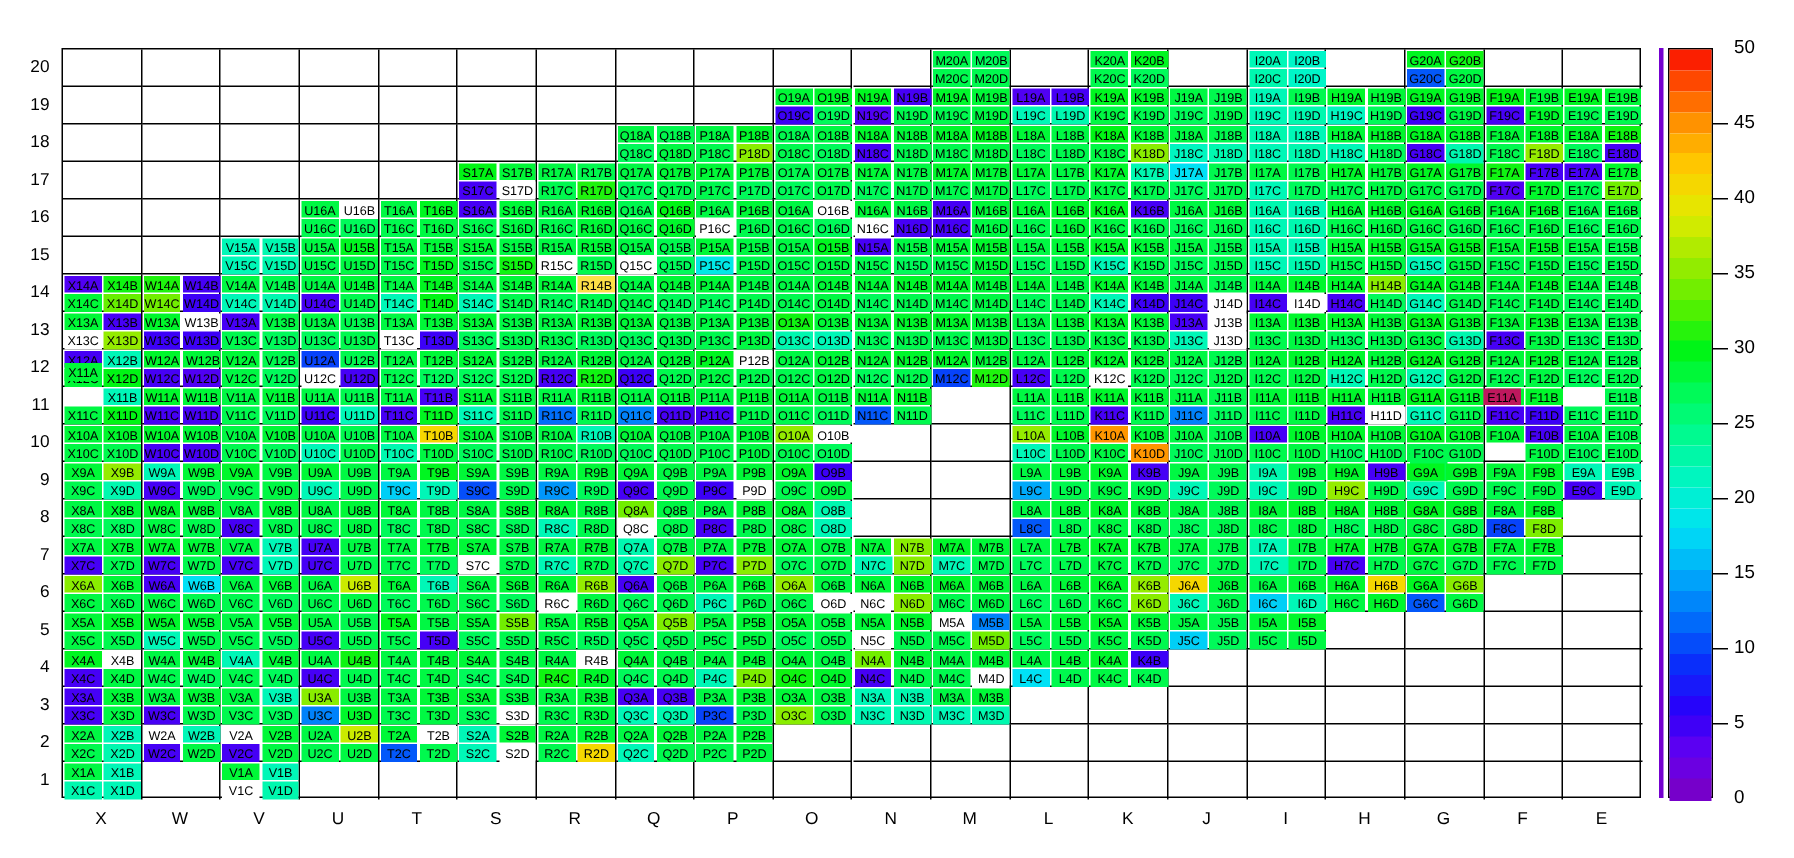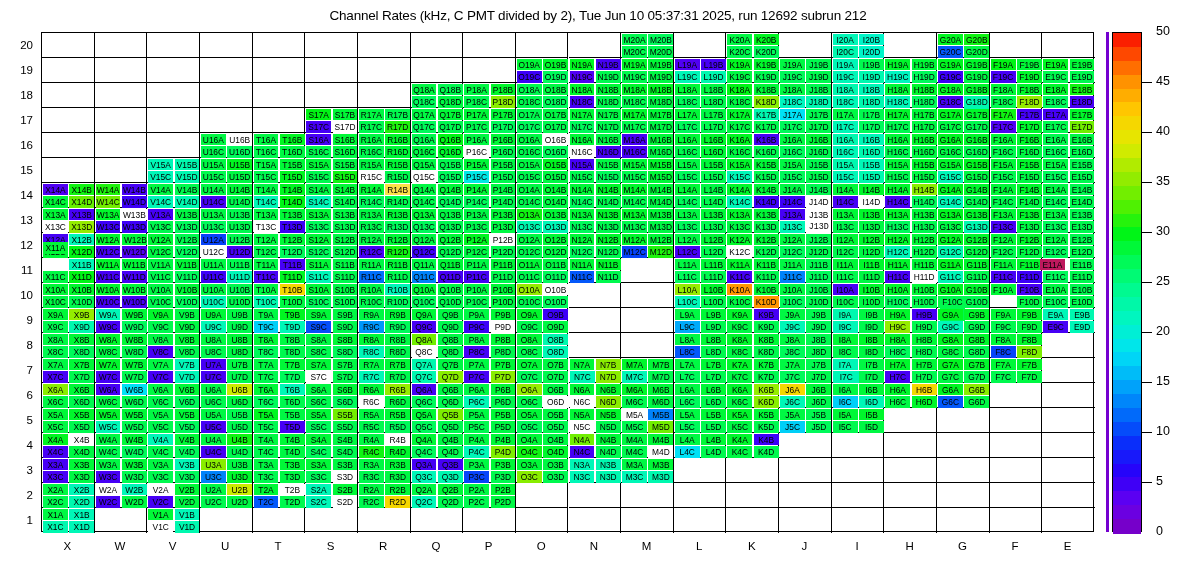--- a/index.html
+++ b/index.html
@@ -41,21 +41,20 @@
           border-top:1.4px solid #000;}
   .cbnum{position:absolute;left:44px;font-size:12.5px;line-height:12px;}
   
   #cbedge{position:absolute;left:1106px;top:32px;width:3px;height:500px;}
 </style>
 </head>
 <body>
 
 <div id="root">
 
-  <div id="title">Channel Rates (kHz, C PMT divided by 2), Tue Jun 10 05:37:31 2025, run 12692 subrun 212</div>
 
   <div id="yaxis">
       <div class="ylab" style="top: 481.5px;">1</div>
       <div class="ylab" style="top: 456.5px;">2</div>
       <div class="ylab" style="top: 431.5px;">3</div>
       <div class="ylab" style="top: 406.5px;">4</div>
       <div class="ylab" style="top: 381.5px;">5</div>
       <div class="ylab" style="top: 356.5px;">6</div>
       <div class="ylab" style="top: 331.5px;">7</div>
       <div class="ylab" style="top: 306.5px;">8</div>
@@ -919,21 +918,21 @@
         <div class="quad" style="left: 659.125px; top: 175.5px; width: 24.825px; height: 11.5px; background: rgb(0, 248, 55);">L13B</div>
         <div class="quad" style="left: 632.8px; top: 188px; width: 24.825px; height: 11.5px; background: rgb(0, 250, 90);">L13C</div>
         <div class="quad" style="left: 659.125px; top: 188px; width: 24.825px; height: 11.5px; background: rgb(0, 249, 78);">L13D</div>
         <div class="quad" style="left: 685.45px; top: 175.5px; width: 24.825px; height: 11.5px; background: rgb(0, 247, 43);">K13A</div>
         <div class="quad" style="left: 711.775px; top: 175.5px; width: 24.825px; height: 11.5px; background: rgb(0, 248, 55);">K13B</div>
         <div class="quad" style="left: 685.45px; top: 188px; width: 24.825px; height: 11.5px; background: rgb(0, 248, 67);">K13C</div>
         <div class="quad" style="left: 711.775px; top: 188px; width: 24.825px; height: 11.5px; background: rgb(0, 249, 78);">K13D</div>
         <div class="quad" style="left: 738.1px; top: 175.5px; width: 24.825px; height: 11.5px; background: rgb(70, 0, 245);">J13A</div>
         <div class="quad" style="left: 764.425px; top: 175.5px; width: 24.825px; height: 11.5px; background: rgb(255, 255, 255);">J13B</div>
         <div class="quad" style="left: 738.1px; top: 188px; width: 24.825px; height: 11.5px; background: rgb(0, 247, 183);">J13C</div>
-        <div class="quad" style="left: 764.425px; top: 188px; width: 24.825px; height: 11.5px; background: rgb(255, 255, 255); font-family: Liberation Mono, monospace;">J13D</div>
+        <div class="quad" style="left: 764.425px; top: 188px; width: 24.825px; height: 11.5px; background: rgb(255, 255, 255);">J13D</div>
         <div class="quad" style="left: 790.75px; top: 175.5px; width: 24.825px; height: 11.5px; background: rgb(0, 248, 55);">I13A</div>
         <div class="quad" style="left: 817.075px; top: 175.5px; width: 24.825px; height: 11.5px; background: rgb(0, 247, 43);">I13B</div>
         <div class="quad" style="left: 790.75px; top: 188px; width: 24.825px; height: 11.5px; background: rgb(0, 249, 78);">I13C</div>
         <div class="quad" style="left: 817.075px; top: 188px; width: 24.825px; height: 11.5px; background: rgb(0, 248, 67);">I13D</div>
         <div class="quad" style="left: 843.4px; top: 175.5px; width: 24.825px; height: 11.5px; background: rgb(0, 247, 43);">H13A</div>
         <div class="quad" style="left: 869.725px; top: 175.5px; width: 24.825px; height: 11.5px; background: rgb(0, 248, 55);">H13B</div>
         <div class="quad" style="left: 843.4px; top: 188px; width: 24.825px; height: 11.5px; background: rgb(0, 250, 90);">H13C</div>
         <div class="quad" style="left: 869.725px; top: 188px; width: 24.825px; height: 11.5px; background: rgb(0, 249, 78);">H13D</div>
         <div class="quad" style="left: 896.05px; top: 175.5px; width: 24.825px; height: 11.5px; background: rgb(0, 246, 32);">G13A</div>
         <div class="quad" style="left: 922.375px; top: 175.5px; width: 24.825px; height: 11.5px; background: rgb(0, 247, 43);">G13B</div>
@@ -1092,21 +1091,21 @@
         <div class="quad" style="left: 843.4px; top: 238px; width: 24.825px; height: 11.5px; background: rgb(70, 0, 245);">H11C</div>
         <div class="quad" style="left: 869.725px; top: 238px; width: 24.825px; height: 11.5px; background: rgb(255, 255, 255);">H11D</div>
         <div class="quad" style="left: 896.05px; top: 225.5px; width: 24.825px; height: 11.5px; background: rgb(0, 246, 32);">G11A</div>
         <div class="quad" style="left: 922.375px; top: 225.5px; width: 24.825px; height: 11.5px; background: rgb(0, 247, 43);">G11B</div>
         <div class="quad" style="left: 896.05px; top: 238px; width: 24.825px; height: 11.5px; background: rgb(0, 247, 183);">G11C</div>
         <div class="quad" style="left: 922.375px; top: 238px; width: 24.825px; height: 11.5px; background: rgb(0, 249, 78);">G11D</div>
         <div class="quad" style="left: 948.7px; top: 225.5px; width: 24.825px; height: 11.5px; background: rgb(0, 248, 55);">F11A</div>
         <div class="quad" style="left: 975.025px; top: 225.5px; width: 24.825px; height: 11.5px; background: rgb(0, 247, 43);">F11B</div>
         <div class="quad" style="left: 948.7px; top: 238px; width: 24.825px; height: 11.5px; background: rgb(70, 0, 245);">F11C</div>
         <div class="quad" style="left: 975.025px; top: 238px; width: 24.825px; height: 11.5px; background: rgb(60, 0, 247);">F11D</div>
-        <div class="quad" style="left: 998px; top: 225.5px; width: 24.825px; height: 11.5px; background: #be185d;">E11A</div>
+        <div class="quad" style="left: 947px; top: 225.5px; width: 24.825px; height: 11.5px; background: #be185d;">E11A</div>
         <div class="quad" style="left: 1027.67px; top: 225.5px; width: 24.825px; height: 11.5px; background: rgb(0, 249, 78);">E11B</div>
         <div class="quad" style="left: 1001.35px; top: 238px; width: 24.825px; height: 11.5px; background: rgb(0, 250, 90);">E11C</div>
         <div class="quad" style="left: 1027.67px; top: 238px; width: 24.825px; height: 11.5px; background: rgb(0, 249, 78);">E11D</div>
         <div class="quad" style="left: 1px; top: 250.5px; width: 24.825px; height: 11.5px; background: rgb(0, 248, 55);">X10A</div>
         <div class="quad" style="left: 27.325px; top: 250.5px; width: 24.825px; height: 11.5px; background: rgb(0, 247, 43);">X10B</div>
         <div class="quad" style="left: 1px; top: 263px; width: 24.825px; height: 11.5px; background: rgb(0, 248, 67);">X10C</div>
         <div class="quad" style="left: 27.325px; top: 263px; width: 24.825px; height: 11.5px; background: rgb(0, 249, 78);">X10D</div>
         <div class="quad" style="left: 53.65px; top: 250.5px; width: 24.825px; height: 11.5px; background: rgb(0, 247, 43);">W10A</div>
         <div class="quad" style="left: 79.975px; top: 250.5px; width: 24.825px; height: 11.5px; background: rgb(0, 248, 55);">W10B</div>
         <div class="quad" style="left: 53.65px; top: 263px; width: 24.825px; height: 11.5px; background: rgb(70, 0, 245);">W10C</div>

